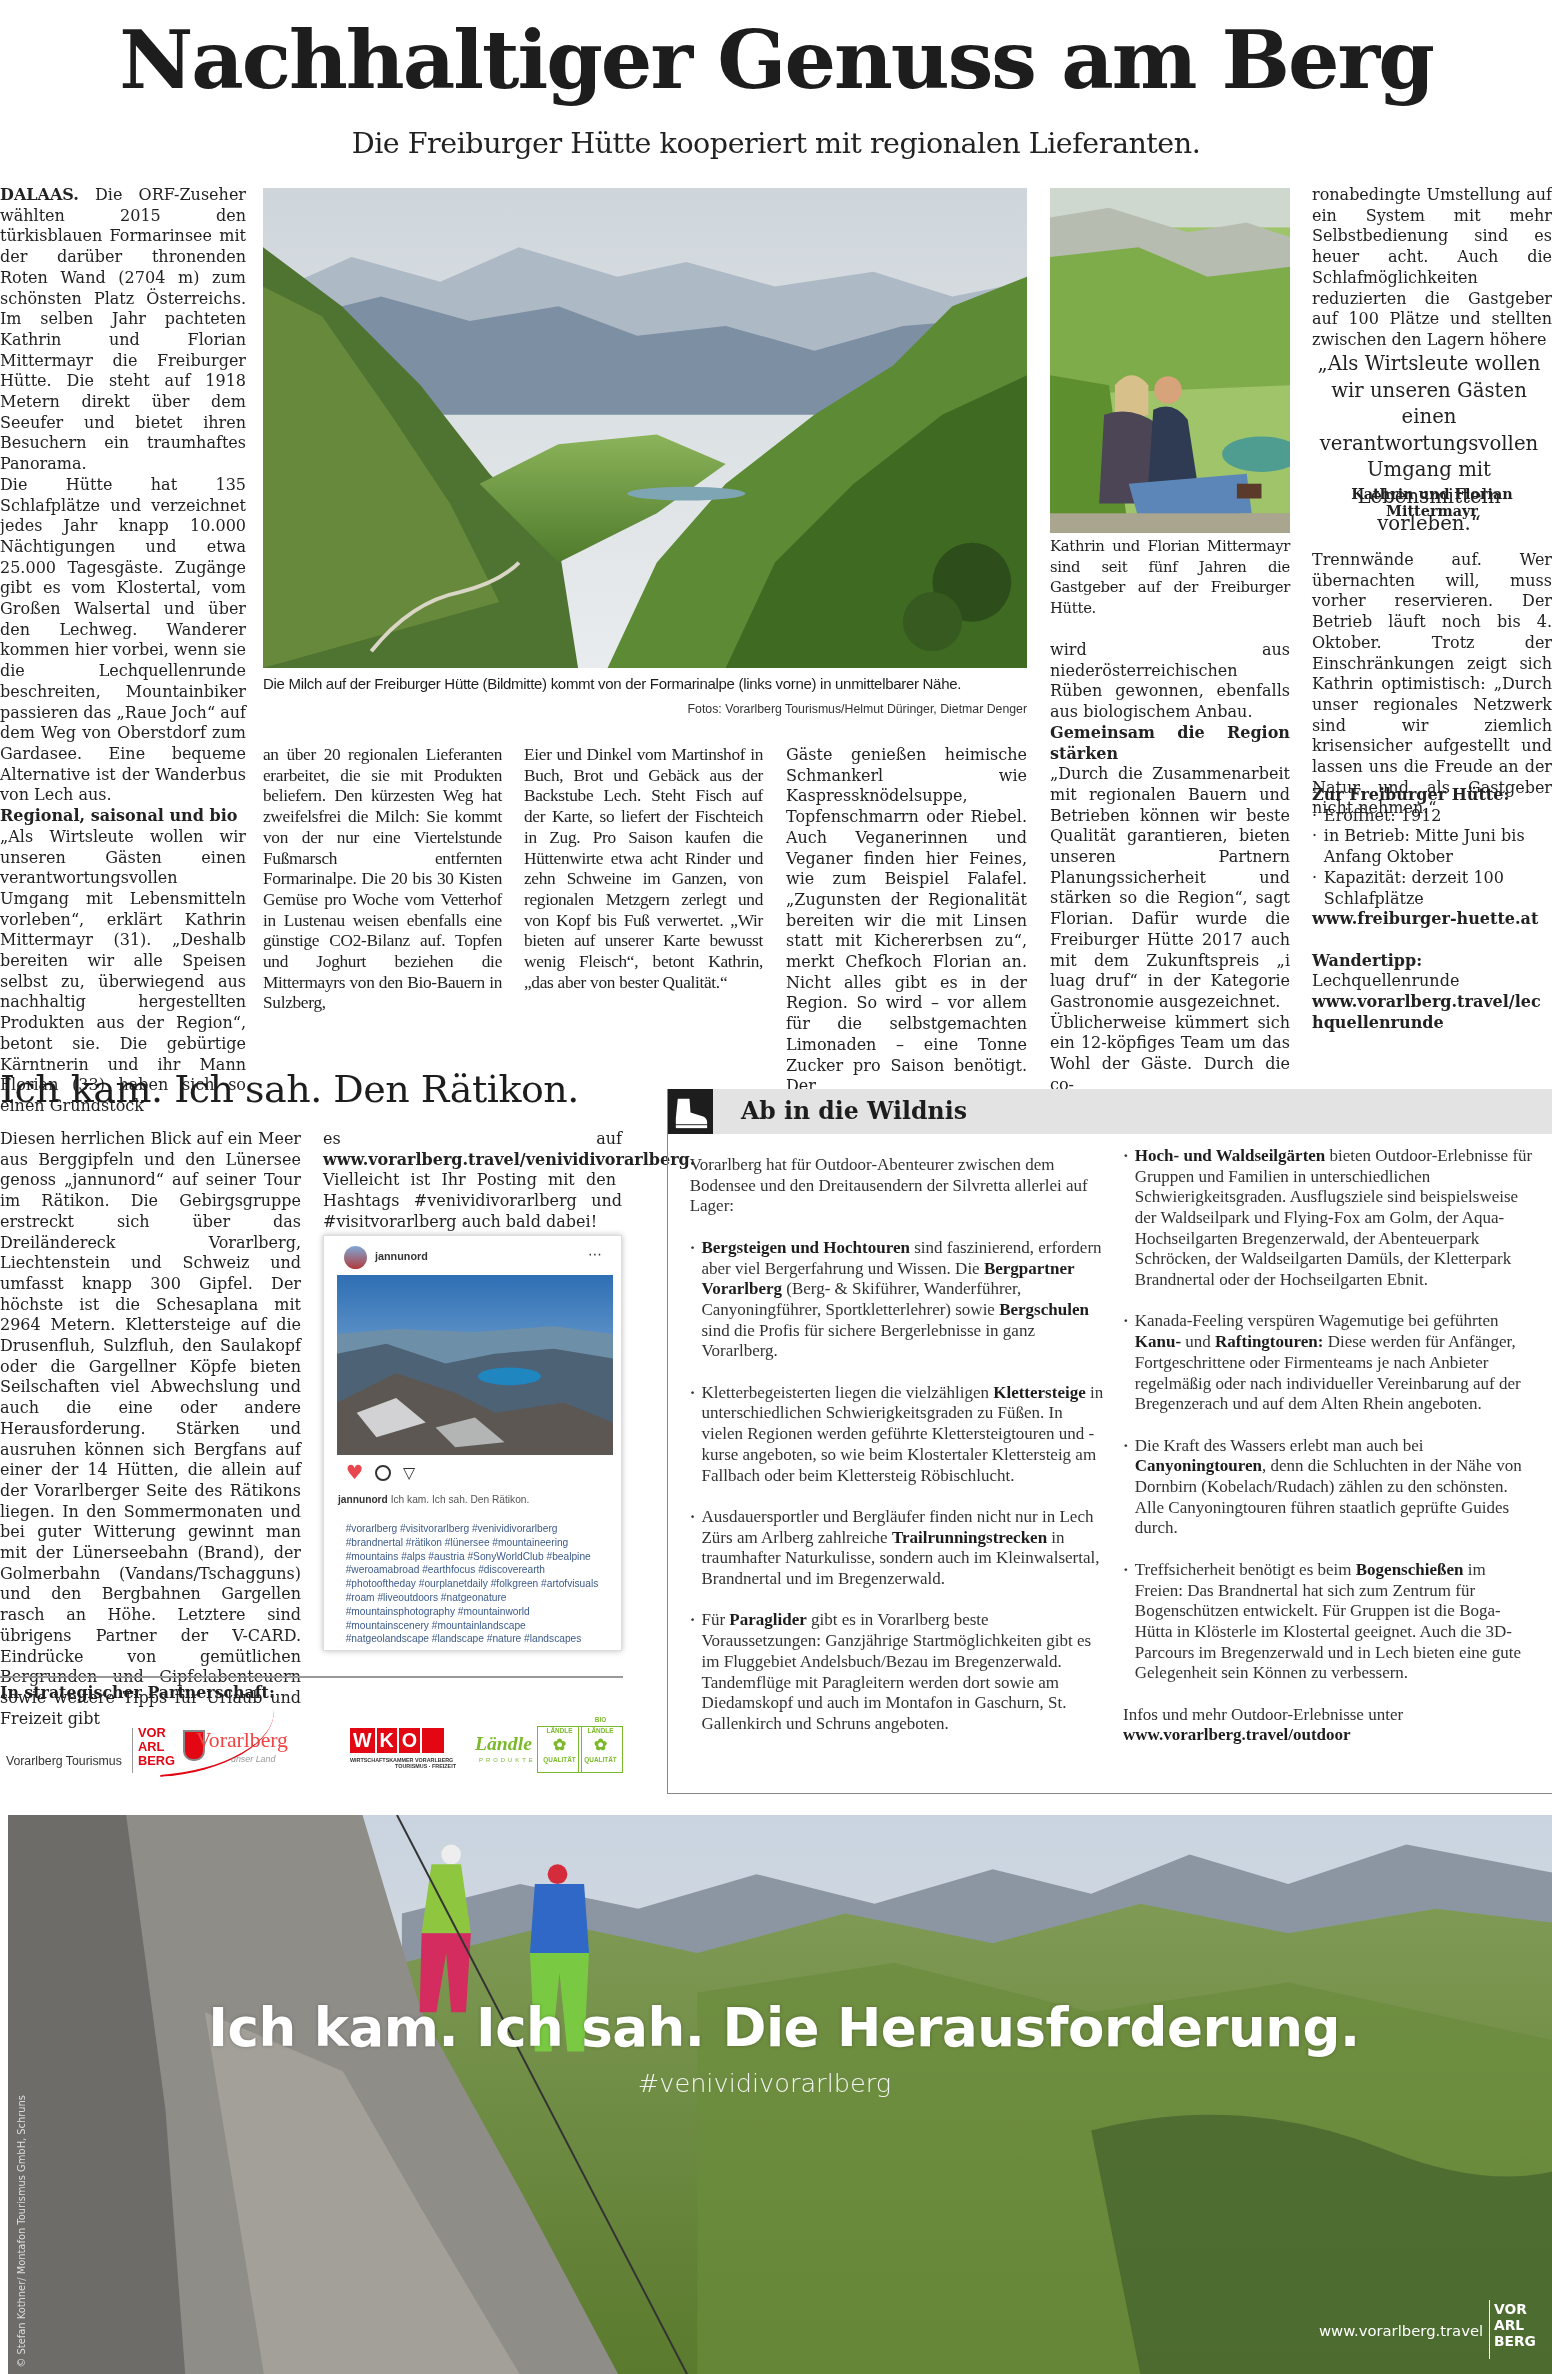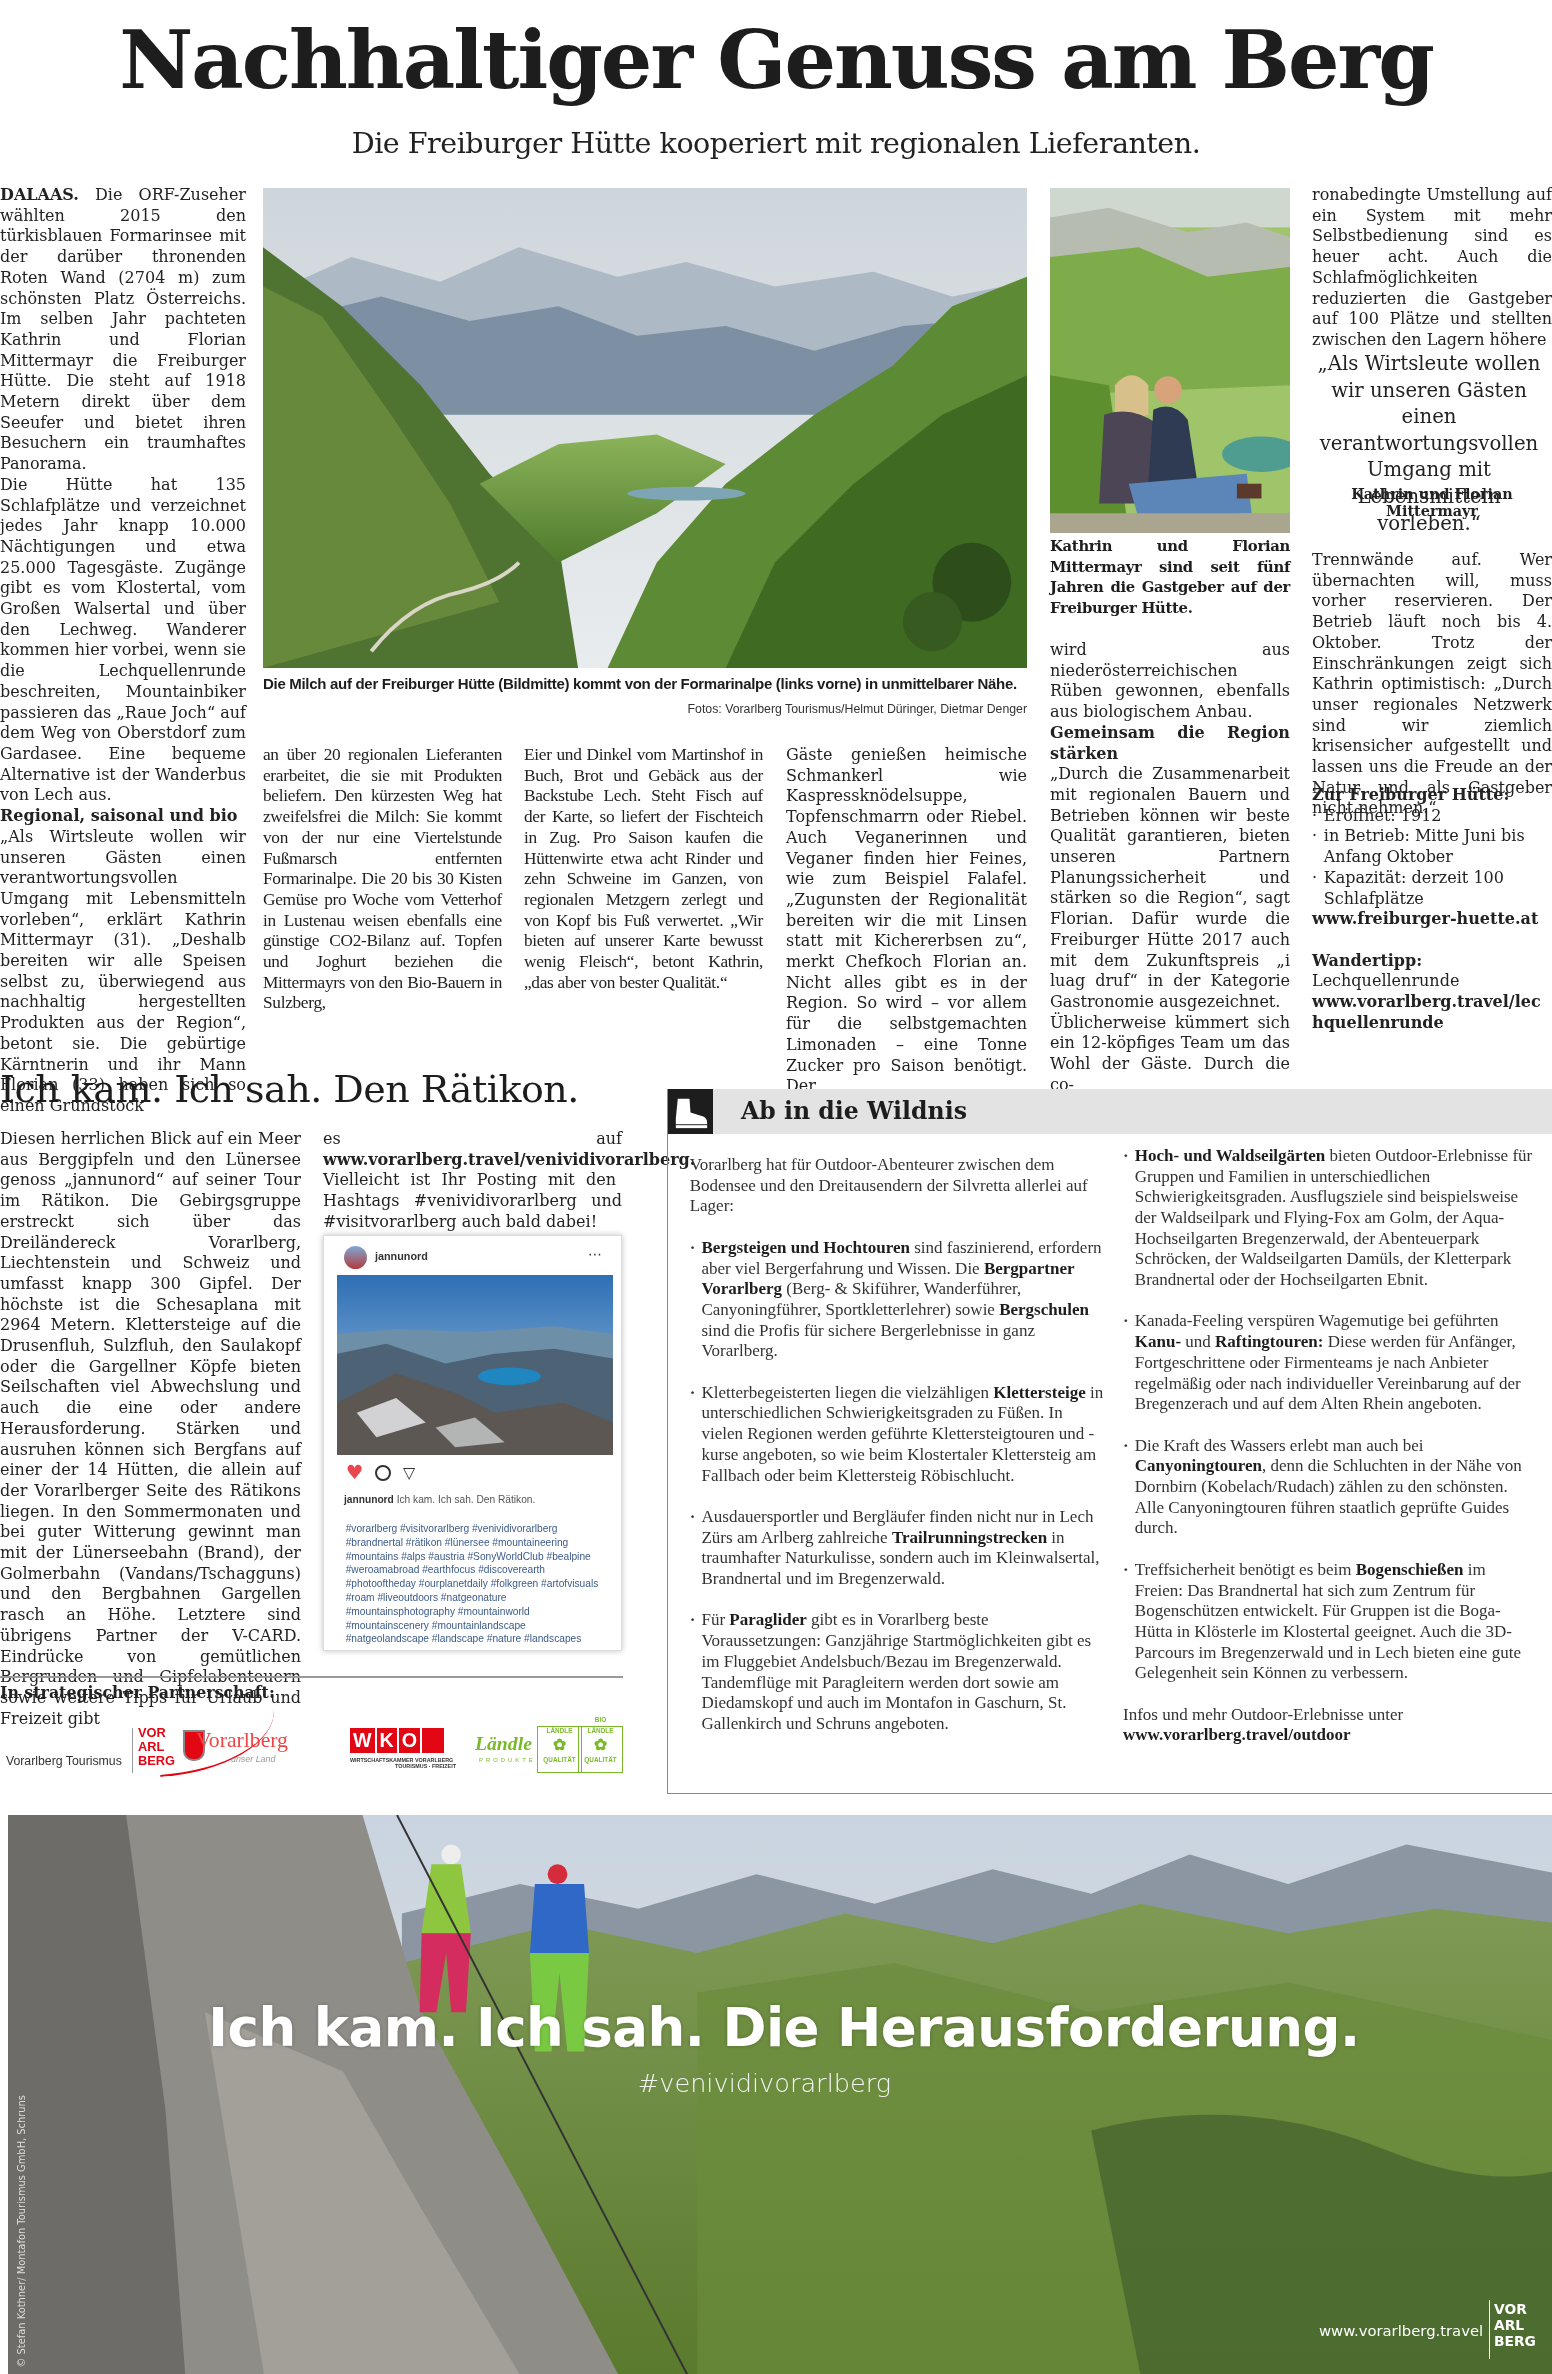--- a/index.html
+++ b/index.html
@@ -13,21 +13,21 @@
   #headline { left: 0; top: 9.9px; width: 1552px; text-align: center; font-family: "DejaVu Serif", serif; font-weight: bold; font-size: 81px; letter-spacing: -2px; color: #1d1d1d; line-height: 99px; }
   #subheadline { left: 0; top: 126px; width: 1552px; text-align: center; font-family: "DejaVu Serif", serif; font-size: 28.6px; color: #222; letter-spacing: -0.5px; }
 
   .col { font-size: 16px; line-height: 20.7px; text-align: justify; hyphens: manual; color: #222; }
   .col p { margin: 0; }
   .col b { font-weight: bold; }
   .cond { font-family: "Liberation Serif", serif; font-size: 17.3px; line-height: 20.7px; letter-spacing: -0.3px; }
   .subhead { font-weight: bold; font-size: 16px; margin-top: 13.8px; }
 
   .photo { overflow: hidden; }
-  .caption { font-family: "Liberation Sans", sans-serif; font-weight: bold; font-size: 15px; line-height: 20.7px; color: #1d1d1d; letter-spacing: -0.3px; }
+  .caption { font-family: "Liberation Sans", sans-serif; font-weight: normal; font-size: 15px; line-height: 20.7px; color: #1d1d1d; letter-spacing: -0.3px; }
   .credit { font-family: "Liberation Sans", sans-serif; font-size: 12.3px; color: #333; }
 
   .quote { text-align: center; font-size: 19.7px; line-height: 26.6px; color: #222; }
   .quote-author { font-weight: bold; font-size: 14.4px; }
   .info { font-size: 16px; line-height: 20.7px; }
 
   
   #lower-title { left: 0; top: 1067px; font-family: "DejaVu Serif", serif; font-size: 38px; color: #1d1d1d; letter-spacing: -0.5px; }
   .insta { background: #fff; box-shadow: 0 0 5.9px rgba(0,0,0,0.25); border: 1px solid #ddd; }
   .insta .user { font-family: "Liberation Sans", sans-serif; font-size: 10.8px; color: #333; }
@@ -166,21 +166,21 @@
       <path d="M0 80 L50 70 L110 90 L160 80 L220 75 L280 85 L280 183 L0 183 Z" fill="#4d6275"></path>
       <ellipse cx="175" cy="103" rx="32" ry="9" fill="#1f86c0"></ellipse>
       <path d="M0 130 L60 100 L120 120 L160 140 L230 130 L280 150 L280 183 L0 183 Z" fill="#5c5752"></path>
       <path d="M20 140 L60 125 L90 150 L40 165 Z" fill="#e6e8eb" opacity="0.85"></path>
       <path d="M100 155 L140 145 L170 170 L120 175 Z" fill="#d9dde0" opacity="0.7"></path>
     </svg>
   </div>
   <div class="abs" style="left:21.7px; top:227px; font-size:19.7px; color:#e8474f; line-height:19.7px;">♥</div>
   <div class="abs" style="left:51px; top:229px; width:15.8px; height:15.8px; border:2px solid #333; border-radius:50%;"></div>
   <div class="abs" style="left:79px; top:227px; font-size:15.8px; color:#333;">▽</div>
-  <div class="abs cap" style="left:20px; top:258px; width:266px;"><b style="color:#333;">jannunord</b><span> Ich kam. Ich sah. Den Rätikon.</span></div>
+  <div class="abs cap" style="left:14px; top:258px; width:266px;"><b style="color:#333;">jannunord</b><span> Ich kam. Ich sah. Den Rätikon.</span></div>
   <div class="abs tags" style="left:21.7px; top:286px; width:266px;">#vorarlberg #visitvorarlberg #venividivorarlberg #brandnertal #rätikon #lünersee #mountaineering #mountains #alps #austria #SonyWorldClub #bealpine #weroamabroad  #earthfocus #discoverearth #photooftheday #ourplanetdaily #folkgreen #artofvisuals #roam #liveoutdoors #natgeonature #mountainsphotography #mountainworld #mountainscenery #mountainlandscape #natgeolandscape #landscape #nature #landscapes</div>
 </div>
 
 <div class="abs partner-line" style="left:0; top:1676px; width:623px;"></div>
 <div class="abs partner-title" style="left:0; top:1683px;">In strategischer Partnerschaft:</div>
 <div class="abs" style="left:0; top:1724px; width:630px; height:59px;">
   <div class="abs libsans" style="left:5.9px; top:29.6px; font-size:12.3px; color:#333;">Vorarlberg Tourismus</div>
   <div class="abs" style="left:132px; top:3.9px; width:1px; height:45px; background:#999;"></div>
   <div class="abs libsans" style="left:138px; top:2px; font-size:12.8px; font-weight:bold; color:#e30613; line-height:13.8px;">
     <div>VOR</div>

